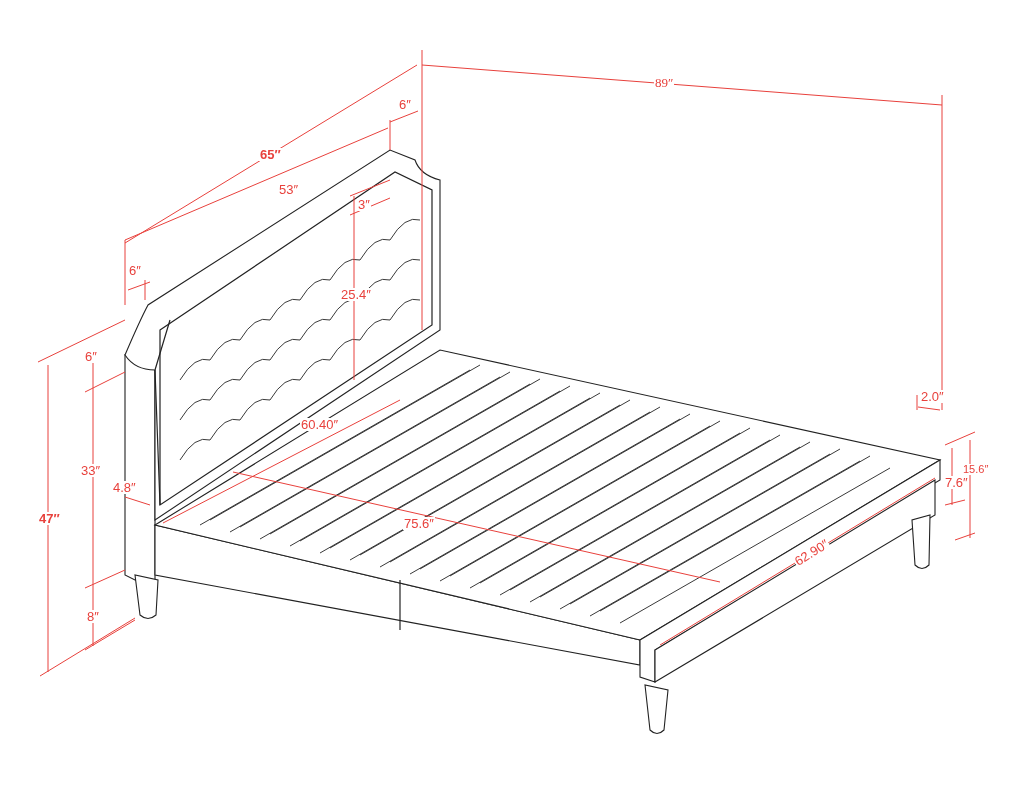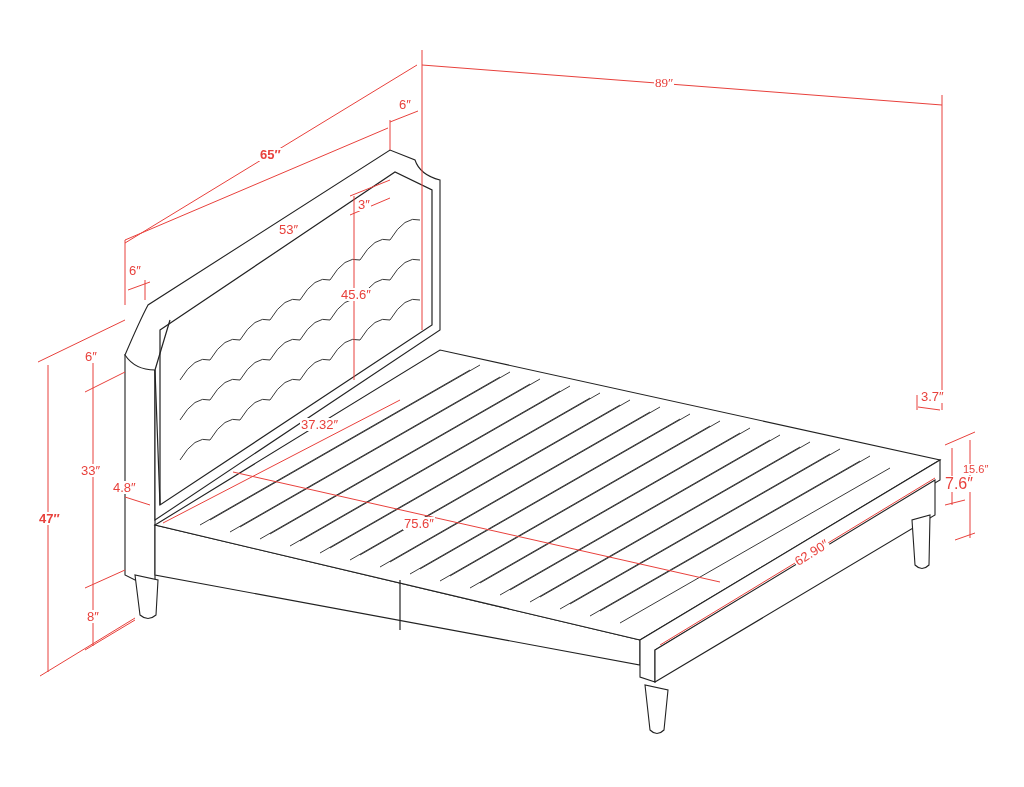--- a/index.html
+++ b/index.html
@@ -51,28 +51,28 @@
     <path class="dim" d="M354 196 L354 380 M350 196 L390 180 M350 215 L390 198"></path>
     <path class="dim" d="M125 497 L150 505"></path>
     <path class="dim" d="M163 523 L400 400 M233 472 L720 582 M660 645 L935 478"></path>
     <path class="dim" d="M918 407 L940 410 M917 395 L917 410"></path>
     <path class="dim" d="M952 448 L952 505 M970 440 L970 538 M945 445 L975 432 M945 505 L965 500 M955 540 L975 533"></path>
   </g>
 </svg>
 
 <div class="lbl" style="left:654px;top:76px;font-family:Liberation Serif, serif;">89″</div>
 <div class="lbl" style="left:259px;top:148px;font-weight:bold;">65″</div>
-<div class="lbl" style="left:278px;top:183px;margin-top:40px;">53″</div>
+<div class="lbl" style="left:278px;top:183px;">53″</div>
 <div class="lbl" style="left:398px;top:98px;">6″</div>
 <div class="lbl" style="left:128px;top:264px;">6″</div>
 <div class="lbl" style="left:357px;top:198px;">3″</div>
-<div class="lbl" style="left:340px;top:288px;">45.6″</div>
+<div class="lbl" style="left:340px;top:288px;">25.4″</div>
 <div class="lbl" style="left:84px;top:350px;">6″</div>
 <div class="lbl" style="left:80px;top:464px;">33″</div>
 <div class="lbl" style="left:38px;top:512px;font-weight:bold;">47″</div>
 <div class="lbl" style="left:86px;top:610px;">8″</div>
 <div class="lbl" style="left:112px;top:481px;text-align:center;">4.8″</div>
-<div class="lbl" style="left:300px;top:418px;">37.32″</div>
+<div class="lbl" style="left:300px;top:418px;">60.40″</div>
 <div class="lbl" style="left:403px;top:517px;">75.6″</div>
 <div class="lbl" style="left:792px;top:546px;transform:rotate(-32deg);">62.90″</div>
-<div class="lbl" style="left:920px;top:390px;">3.7″</div>
-<div class="lbl" style="left:944px;top:476px;font-size:16px;">7.6″</div>
+<div class="lbl" style="left:920px;top:390px;">2.0″</div>
+<div class="lbl" style="left:944px;top:476px;font-size:13px;">7.6″</div>
 <div class="lbl" style="left:962px;top:464px;font-size:11px;">15.6″</div>
 
 </body></html>

